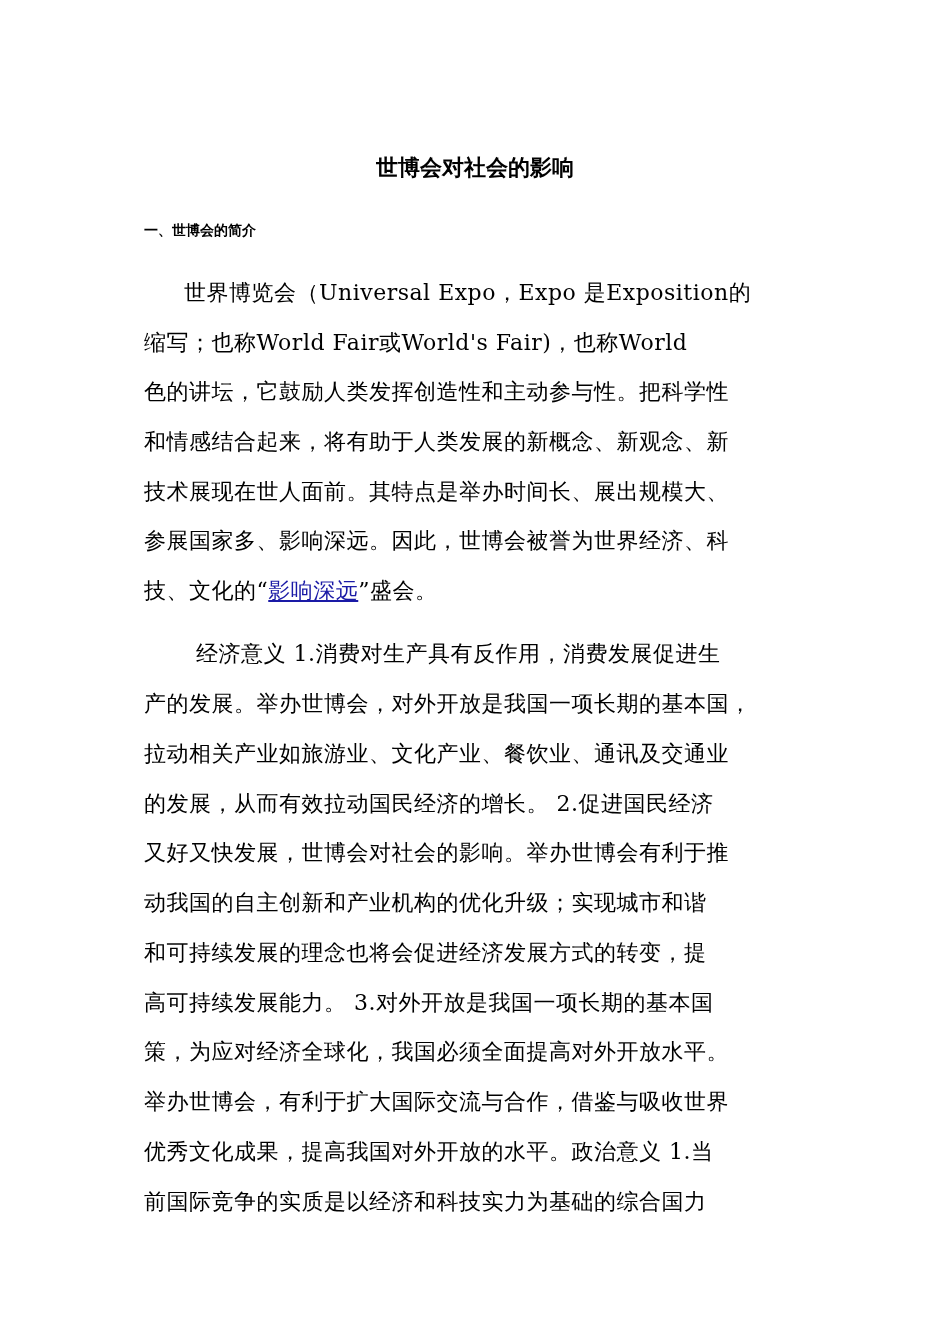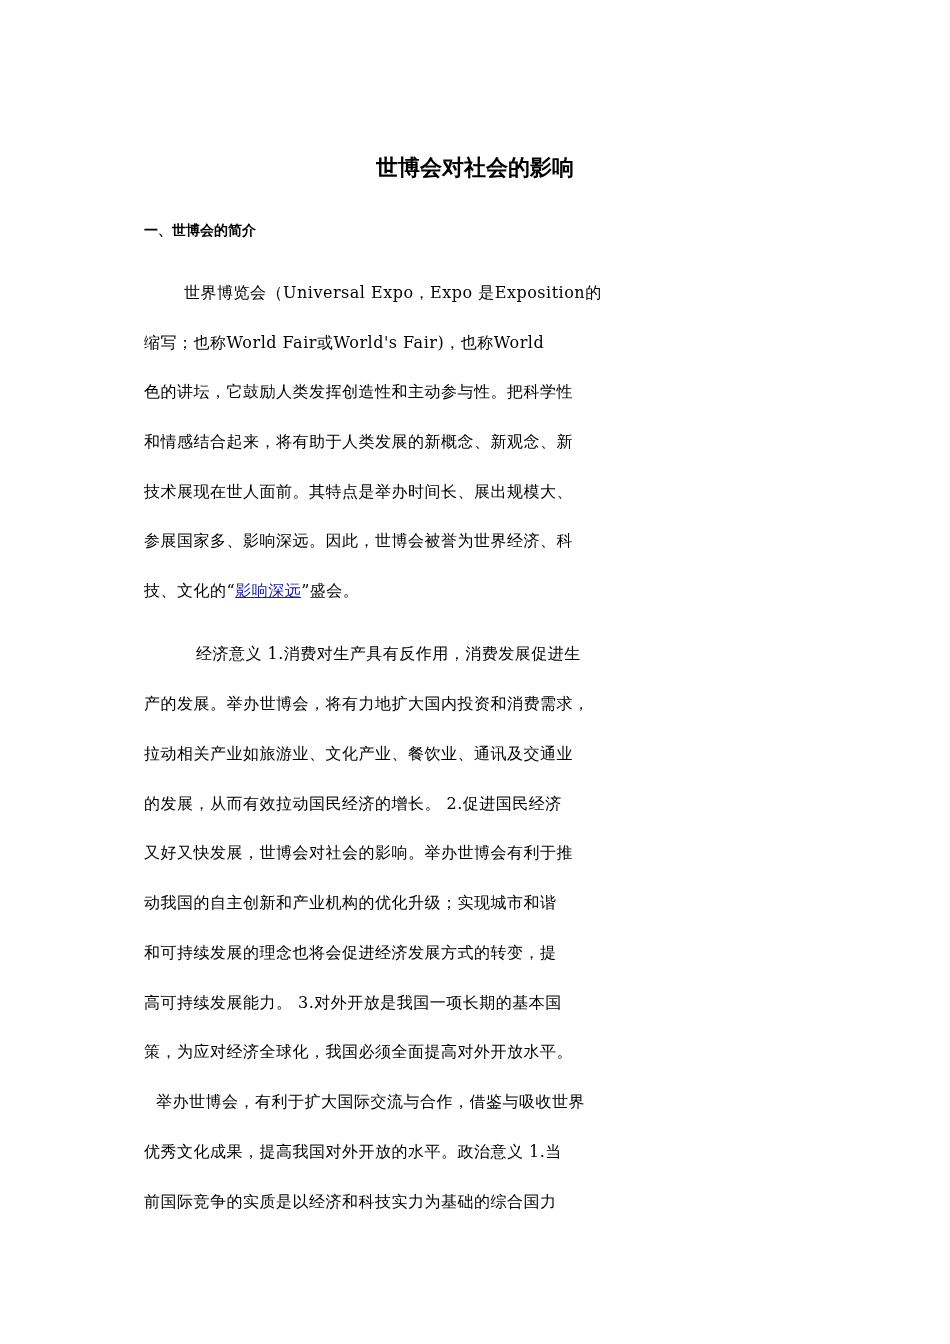--- a/index.html
+++ b/index.html
@@ -38,21 +38,21 @@
       left: 144px;
       top: 208px;
       font-family: "DejaVu Sans", "Liberation Sans", sans-serif;
       font-weight: bold;
       font-size: 14px;
       line-height: 32px;
     }
     .line {
       position: absolute;
       left: 144px;
-      font-size: 16px;
+      font-size: 22px;
       line-height: 30px;
       white-space: nowrap;
       letter-spacing: 0.5px;
     }
     .link {
       color: #1a1aa6;
       text-decoration: underline;
       cursor: pointer;
     }
   </style>
@@ -70,26 +70,26 @@
     <div class="line" style="top:322px;">缩写；也称World Fair或World's Fair)，也称World</div>
     <div class="line" style="top:371px;">色的讲坛，它鼓励人类发挥创造性和主动参与性。把科学性</div>
     <div class="line" style="top:421px;">和情感结合起来，将有助于人类发展的新概念、新观念、新</div>
     <div class="line" style="top:471px;">技术展现在世人面前。其特点是举办时间长、展出规模大、</div>
     <div class="line" style="top:520px;">参展国家多、影响深远。因此，世博会被誉为世界经济、科</div>
     <div class="line" style="top:570px;"><span>技、文化的“</span><a class="link">影响深远</a><span>”盛会。</span></div>
   </div>
 
   <div>
     <div class="line" style="top:633px; left:196px;">经济意义 1.消费对生产具有反作用，消费发展促进生</div>
-    <div class="line" style="top:683px;">产的发展。举办世博会，将有力地扩大国内投资和消费需求，</div>
+    <div class="line" style="top:683px;">产的发展。举办世博会，对外开放是我国一项长期的基本国，</div>
     <div class="line" style="top:733px;">拉动相关产业如旅游业、文化产业、餐饮业、通讯及交通业</div>
     <div class="line" style="top:783px;">的发展，从而有效拉动国民经济的增长。 2.促进国民经济</div>
     <div class="line" style="top:832px;">又好又快发展，世博会对社会的影响。举办世博会有利于推</div>
     <div class="line" style="top:882px;">动我国的自主创新和产业机构的优化升级；实现城市和谐</div>
     <div class="line" style="top:932px;">和可持续发展的理念也将会促进经济发展方式的转变，提</div>
     <div class="line" style="top:982px;">高可持续发展能力。 3.对外开放是我国一项长期的基本国</div>
     <div class="line" style="top:1031px;">策，为应对经济全球化，我国必须全面提高对外开放水平。</div>
-    <div class="line" style="top:1081px;margin-left:12px;">举办世博会，有利于扩大国际交流与合作，借鉴与吸收世界</div>
+    <div class="line" style="top:1081px;">举办世博会，有利于扩大国际交流与合作，借鉴与吸收世界</div>
     <div class="line" style="top:1131px;">优秀文化成果，提高我国对外开放的水平。政治意义 1.当</div>
     <div class="line" style="top:1181px;">前国际竞争的实质是以经济和科技实力为基础的综合国力</div>
   </div>
 
 </div>
 
 </body></html>

